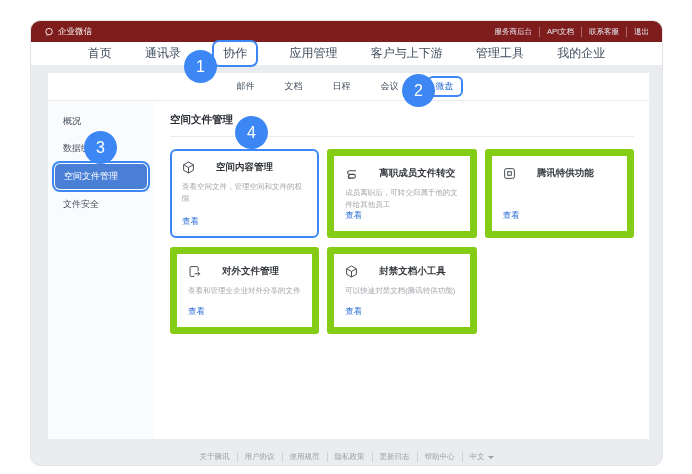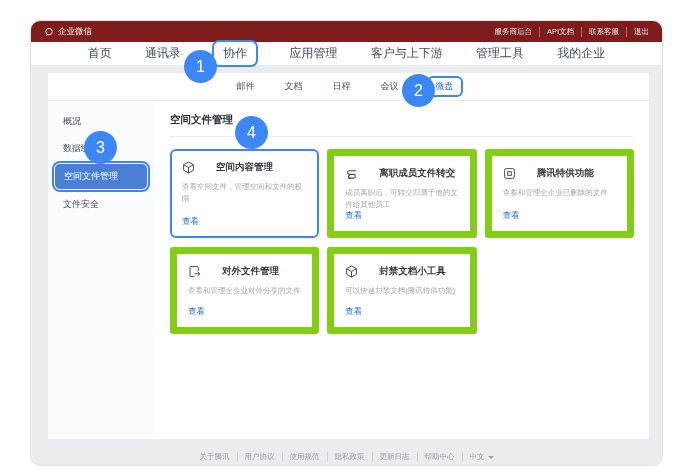--- a/index.html
+++ b/index.html
@@ -163,21 +163,20 @@
             <div class="card">
               <div class="card-head">
                 <span>
                   <svg width="13" height="13" viewBox="0 0 16 16">
                     <rect x="2" y="2" width="12" height="12" rx="2" fill="none" stroke="#45494f" stroke-width="1.2"></rect>
                     <rect x="5.8" y="5.8" width="4.4" height="4.4" fill="none" stroke="#45494f" stroke-width="1.2"></rect>
                   </svg>
                 </span>
                 <span class="card-title">腾讯特供功能</span>
               </div>
-              <div class="card-desc">查看和管理全企业已删除的文件</div>
               <span class="card-link">查看</span>
             </div>
 
             <div class="card">
               <div class="card-head">
                 <span>
                   <svg width="13" height="13" viewBox="0 0 16 16">
                     <path d="M12.5 7 V3 a1 1 0 0 0 -1 -1 H3.5 a1 1 0 0 0 -1 1 V13 a1 1 0 0 0 1 1 H7.5" fill="none" stroke="#45494f" stroke-width="1.2" stroke-linecap="round"></path>
                     <path d="M8.5 10.8 H14.5 M12.2 8.6 L14.5 10.8 L12.2 13" fill="none" stroke="#45494f" stroke-width="1.2" stroke-linecap="round" stroke-linejoin="round"></path>
                   </svg>

